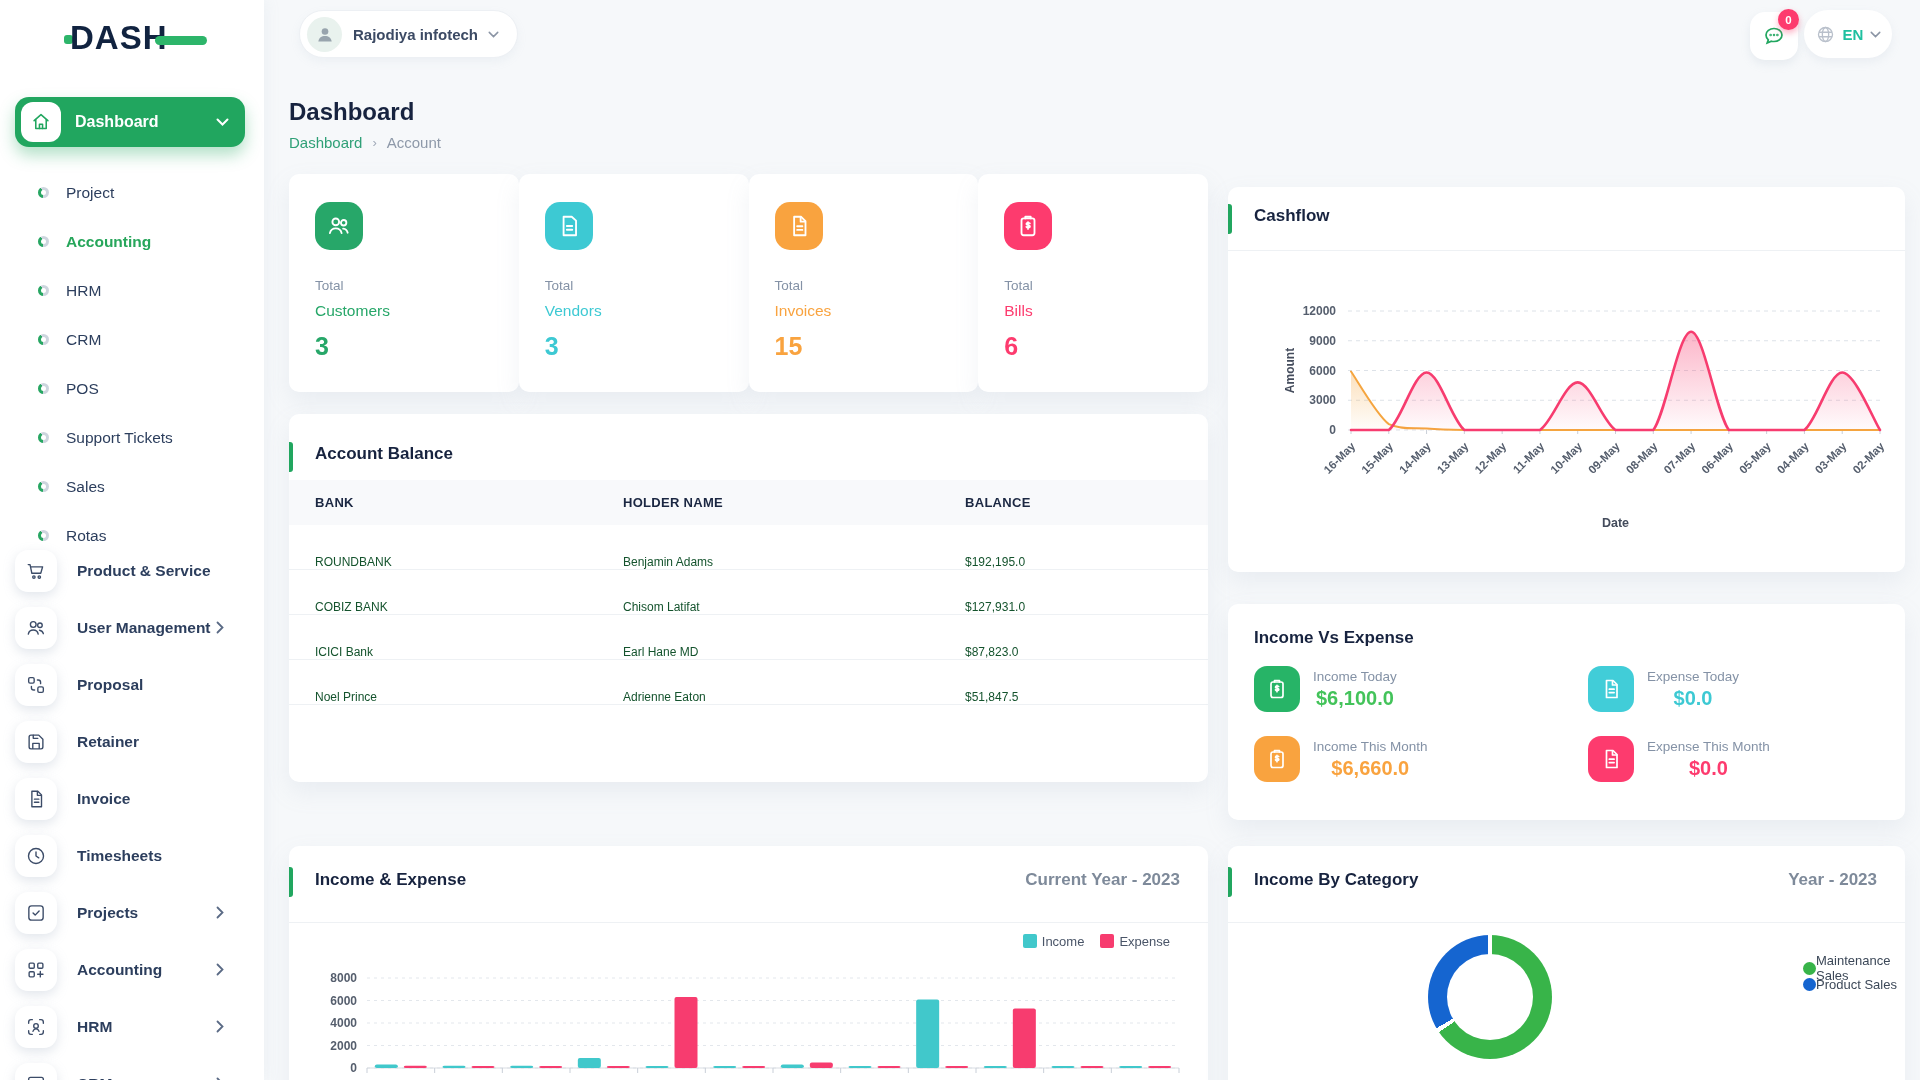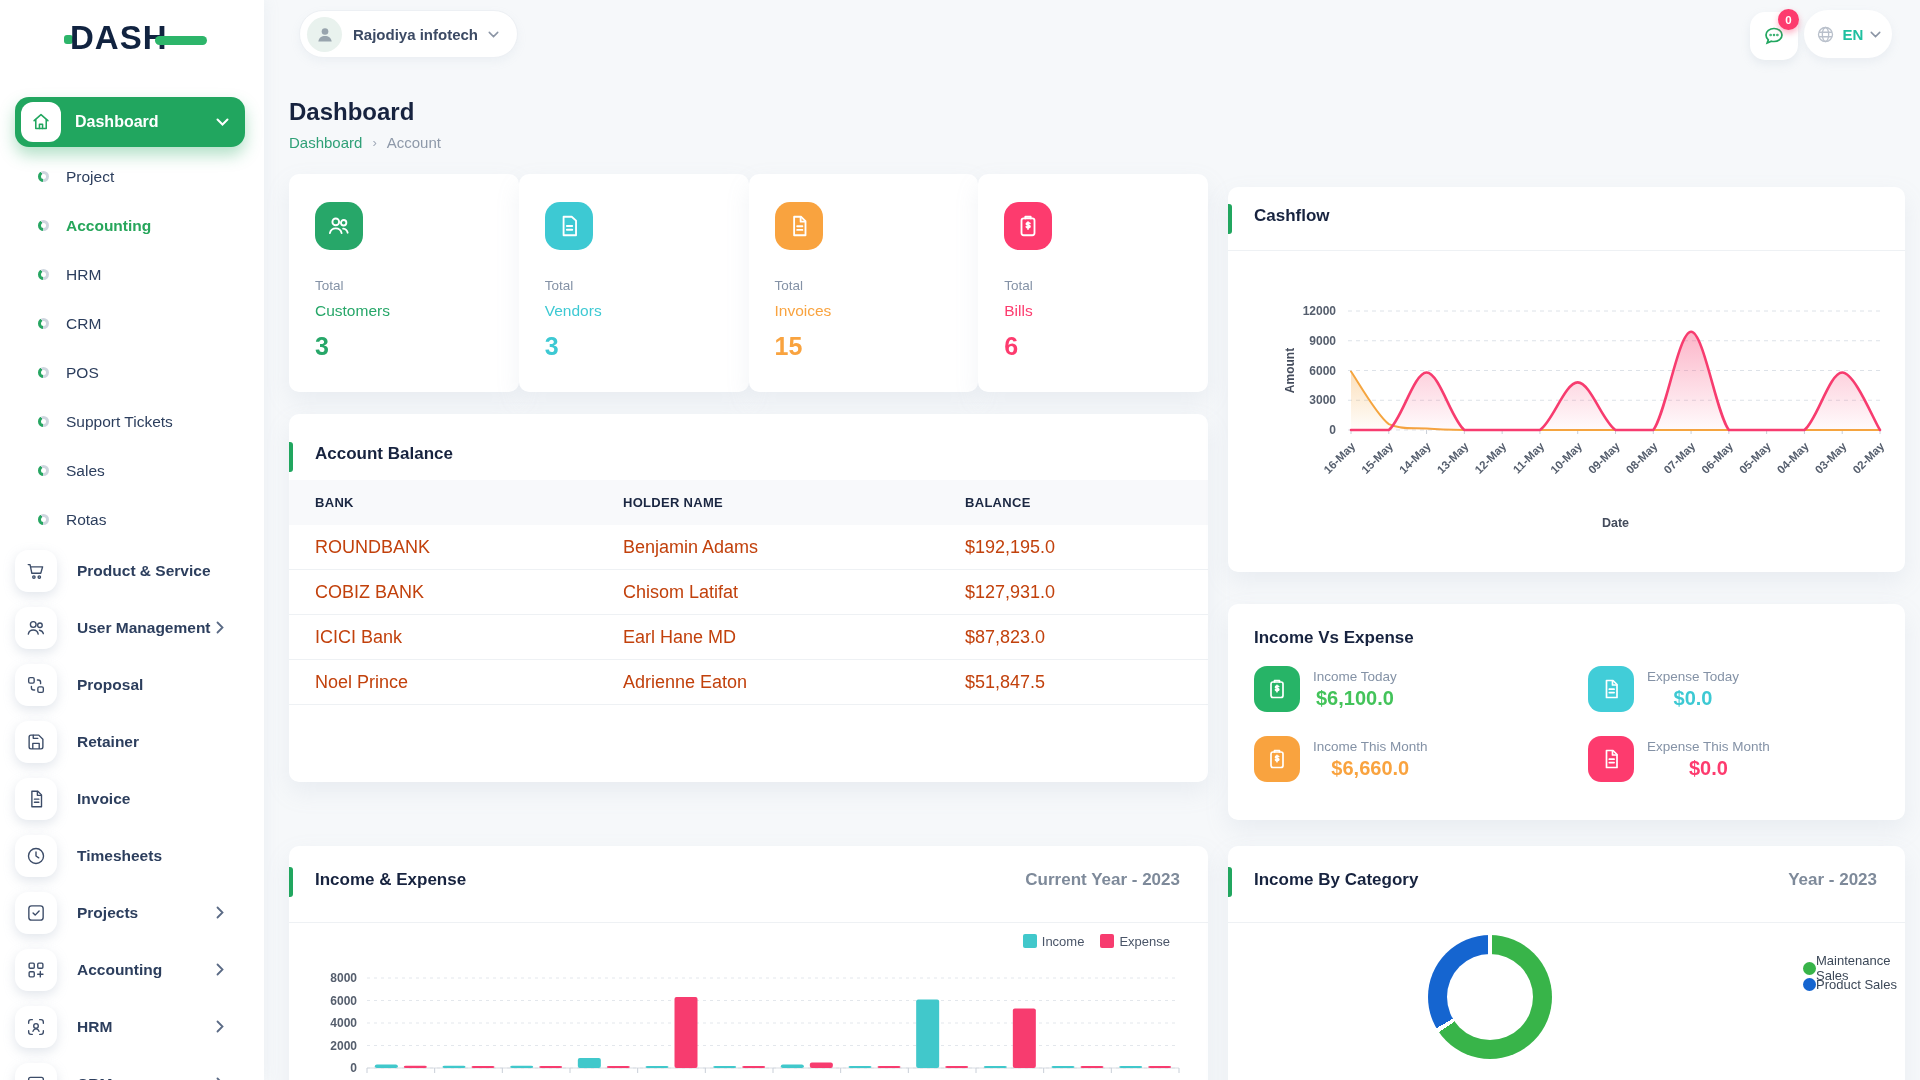--- a/index.html
+++ b/index.html
@@ -10,21 +10,21 @@
   
   .sidebar{position:absolute;left:0;top:0;width:264px;height:1080px;background:#fff;box-shadow:2px 0 14px rgba(160,175,195,.10);}
   .logo{position:absolute;left:64px;top:16px;display:flex;align-items:center;height:44px;}
   .logo-dot{width:9px;height:9px;border-radius:3px;background:#2db56a;margin-right:-3px;margin-top:3px;}
   .logo-text{font-size:33px;font-weight:900;color:#112340;letter-spacing:1px;}
   .logo-dash{width:52px;height:9px;border-radius:5px;background:#2db56a;margin-left:-13px;margin-top:5px;}
   .active-pill{position:absolute;left:15px;top:97px;width:230px;height:50px;background:#21a65f;border-radius:14px;display:flex;align-items:center;box-shadow:0 8px 16px rgba(33,166,95,.35);cursor:pointer;}
   .active-pill .iconbox{width:40px;height:40px;background:#fff;border-radius:12px;margin:0 14px 0 6px;display:flex;align-items:center;justify-content:center;}
   .active-pill .label{color:#fff;font-weight:700;font-size:16px;flex:1;}
   .active-pill .chev{margin-right:16px;}
-  .subnav{position:absolute;left:0;top:152px;width:260px;}
+  .subnav{position:absolute;left:0;top:168px;width:260px;}
   .subitem{height:49px;display:flex;align-items:center;padding-left:38px;cursor:pointer;}
   .bullet{width:11px;height:11px;border-radius:50%;background:conic-gradient(from 190deg,#27a662 0 38%,#cdd5de 38% 100%);position:relative;flex:none;}
   .bullet::after{content:"";position:absolute;inset:3px;background:#fff;border-radius:50%;}
   .subitem .label{margin-left:17px;font-size:15.5px;font-weight:500;color:#2c3e5d;}
   .subitem.active .label{color:#27a65b;font-weight:700;}
   .menunav{position:absolute;left:0;top:542px;width:264px;}
   .menuitem{height:57px;display:flex;align-items:center;padding-left:15px;cursor:pointer;}
   .menuitem .iconbox{width:42px;height:42px;border-radius:13px;background:#fff;box-shadow:0 4px 12px rgba(150,165,185,.28);display:flex;align-items:center;justify-content:center;flex:none;}
   .menuitem .label{margin-left:20px;font-size:15.5px;font-weight:600;color:#2c3e5d;flex:1;}
   .menuitem .chevr{margin-right:40px;}
@@ -55,21 +55,21 @@
   
   .statrow{position:absolute;left:289px;top:174px;width:919px;height:218px;display:flex;}
   .stat{flex:1;background:#fff;border-radius:10px;box-shadow:0 10px 24px rgba(146,164,183,.13);padding:28px 26px;}
   .stat .iconbox{width:48px;height:48px;border-radius:15px;display:flex;align-items:center;justify-content:center;}
   .stat .tlabel{margin-top:28px;font-size:13.5px;color:#8492a6;}
   .stat .tname{margin-top:9px;font-size:15.5px;font-weight:400;}
   .stat .tvalue{margin-top:12px;font-size:25px;font-weight:600;}
 
   
   .thead{position:absolute;left:0;top:66px;width:100%;height:45px;background:#f8f9fb;display:flex;align-items:center;font-size:13px;font-weight:700;color:#1b2742;letter-spacing:.3px;}
-  .trow{width:100%;height:45px;display:flex;align-items:center;font-size:18px;color:#c2410c;border-bottom:1px solid #eef1f4;}
+  .trow{width:100%;height:45px;display:flex;align-items:flex-end;font-size:12px;color:#14532d;border-bottom:1px solid #eef1f4;}
   .c1{padding-left:26px;width:334px;}
   .c2{width:342px;}
   .c3{flex:1;}
 
   
   .ive-item{position:absolute;display:flex;align-items:center;gap:13px;text-align:center;}
   .ive-item .iconbox{width:46px;height:46px;border-radius:13px;display:flex;align-items:center;justify-content:center;}
   .ive-item .lbl{font-size:13.5px;color:#8492a6;}
   .ive-item .val{font-size:20px;font-weight:700;margin-top:3px;}
 

